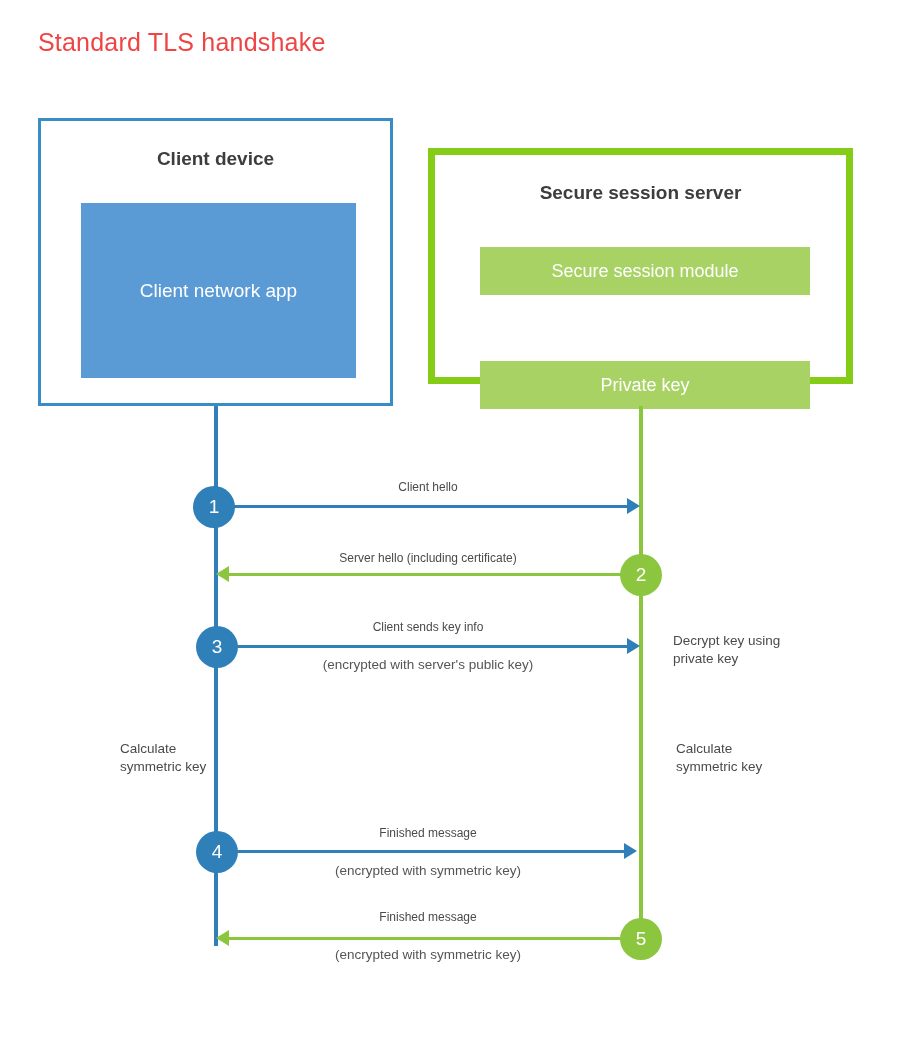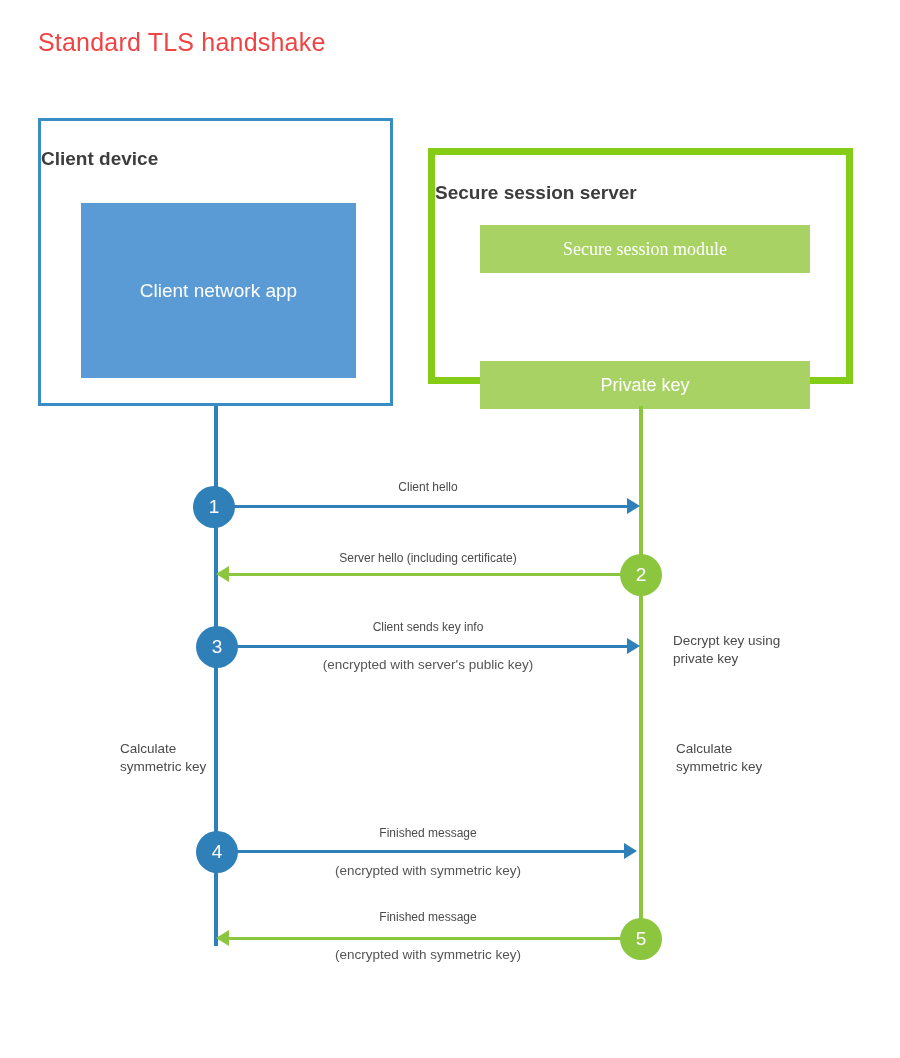--- a/index.html
+++ b/index.html
@@ -40,20 +40,21 @@
   }
   #server-box {
     left: 428px;
     top: 118px;
     width: 425px;
     height: 236px;
     border: 7px solid #84cc16;
     margin-top: 30px;
   }
   .entity-title {
+    text-align: center;
     font-size: 19px;
     font-weight: bold;
     color: #3d3d3d;
     margin-top: 27px;
   }
   #client-app-block {
     position: absolute;
     left: 40px;
     top: 82px;
     width: 275px;
@@ -74,21 +75,21 @@
     left: 45px;
     width: 330px;
     height: 48px;
     background: #a8d364;
     color: #ffffff;
     font-size: 18px;
     display: flex;
     align-items: center;
     justify-content: center;
   }
-  #server-item-0 { top: 70px; font-family: Liberation Serif, serif; }
+  #server-item-0 { top: 92px; }
   #server-item-1 { top: 145px; }
   #server-item-2 { top: 206px; }
 
   
   .lifeline {
     position: absolute;
     width: 4px;
   }
   #client-lifeline {
     left: 214px;

